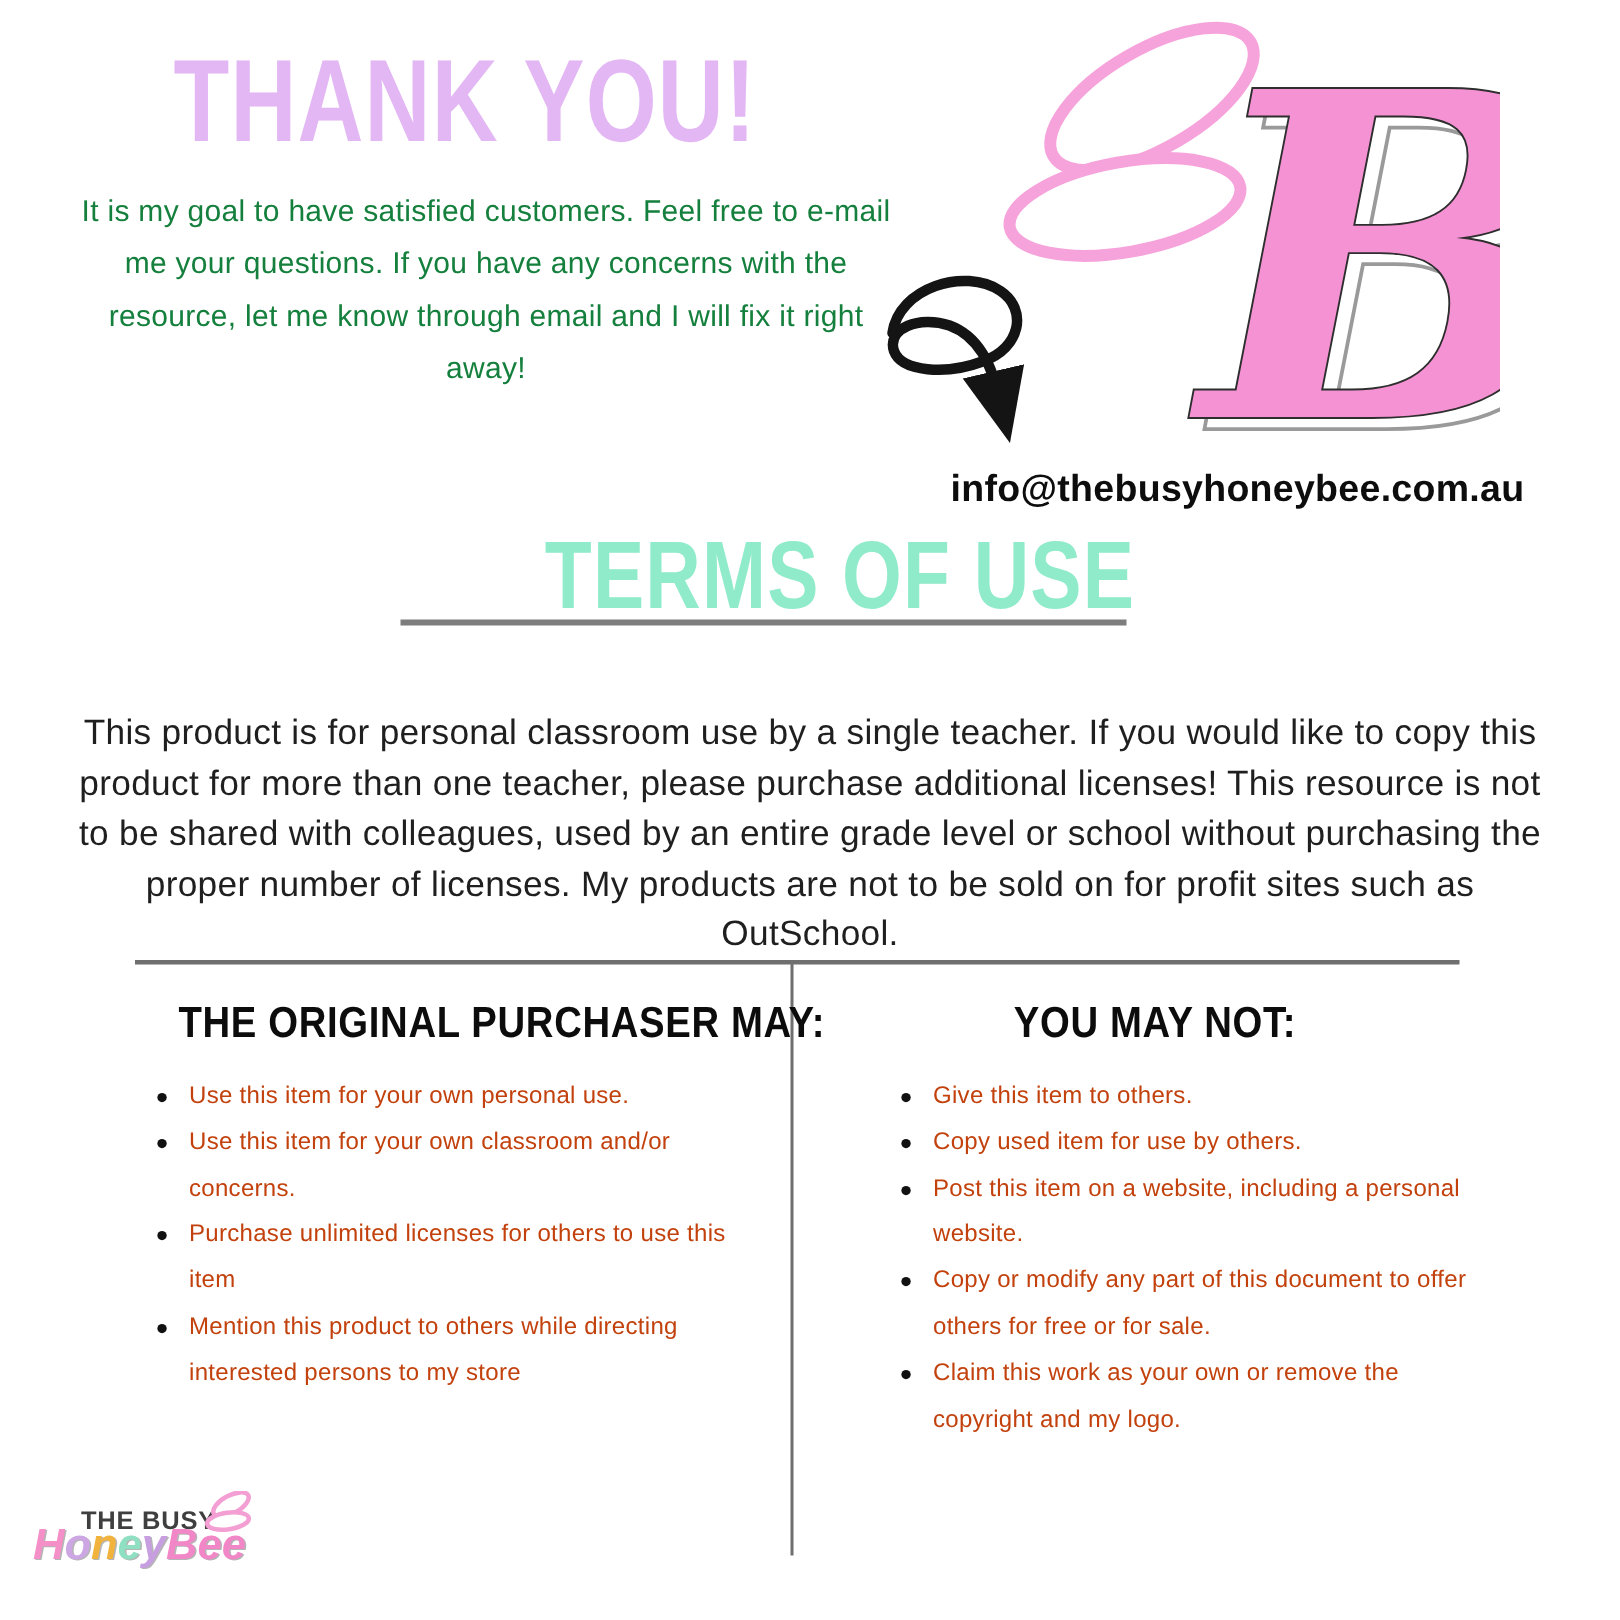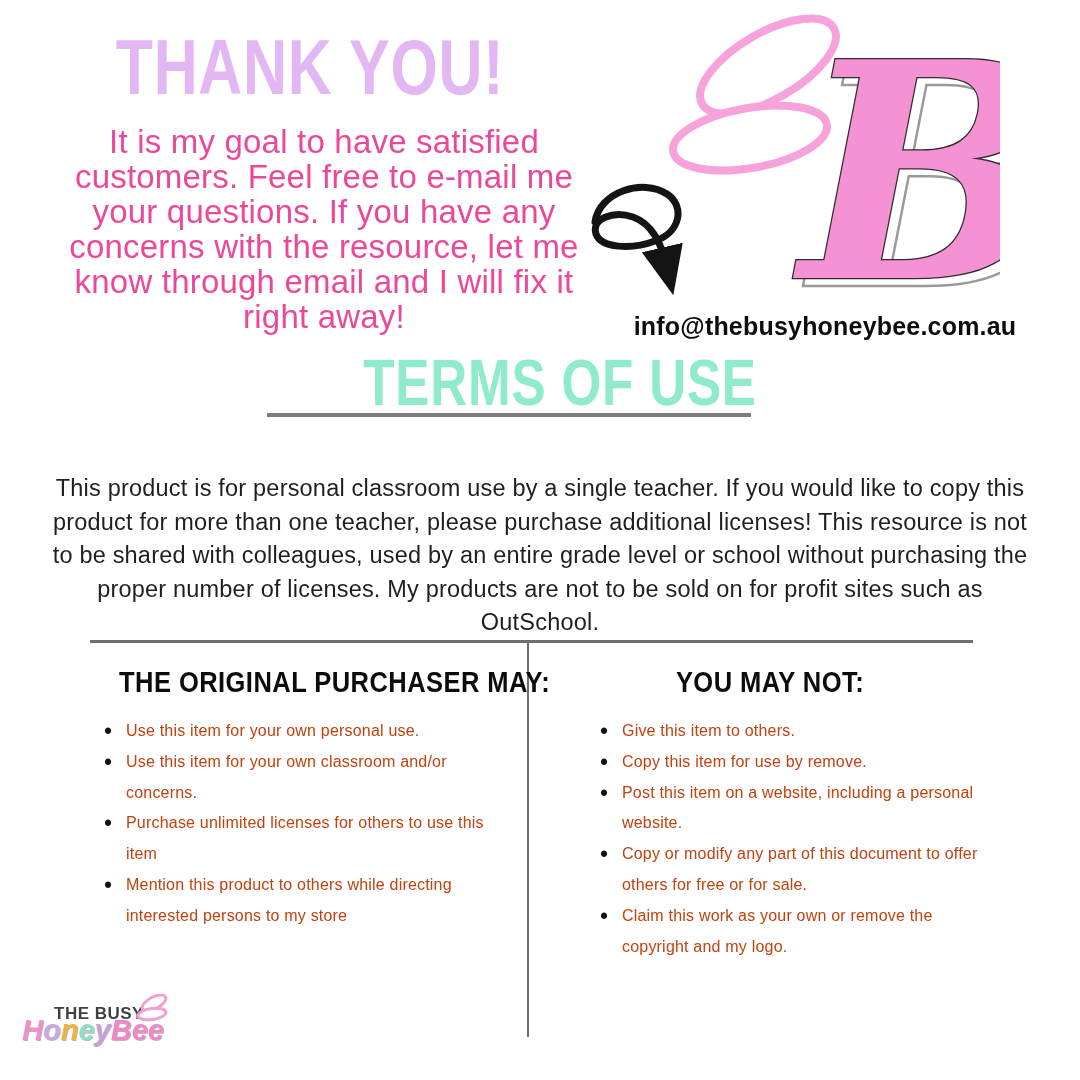--- a/index.html
+++ b/index.html
@@ -10,21 +10,21 @@
   .abs { position:absolute; }
 
   .thank-title {
     left:60px; top:22px; width:500px; text-align:center;
     font-size:78px; font-weight:800; letter-spacing:1px;
     transform:scaleX(0.78); transform-origin:50% 0;
     white-space:nowrap;
   }
   .intro-para {
     left:48px; top:124px; width:552px; text-align:center;
-    font-size:33px; line-height:35px; letter-spacing:0.2px; color:#ec4899;
+    font-size:20px; line-height:35px; letter-spacing:0.2px; color:#15803d;
   }
   .arrow-svg { left:585px; top:178px; width:112px; height:118px; }
   .bee-logo-svg { left:650px; top:6px; width:350px; height:302px; }
   .email-line {
     left:600px; top:312px; width:450px; text-align:center;
     font-size:25px; font-weight:700; color:#0d0d0d; letter-spacing:0.2px;
   }
   .terms-title {
     left:300px; top:346px; width:520px; text-align:center;
     font-size:64px; font-weight:800; letter-spacing:1px;
@@ -127,21 +127,21 @@
         <span class="bullet-text">Mention this product to others while directing interested persons to my store</span>
       </li>
     </ul>
   <ul class="abs bullet-list right">
       <li class="bullet-item">
         <span class="dot">•</span>
         <span class="bullet-text">Give this item to others.</span>
       </li>
       <li class="bullet-item">
         <span class="dot">•</span>
-        <span class="bullet-text">Copy this item for use by remove.</span>
+        <span class="bullet-text">Copy used item for use by others.</span>
       </li>
       <li class="bullet-item">
         <span class="dot">•</span>
         <span class="bullet-text">Post this item on a website, including a personal website.</span>
       </li>
       <li class="bullet-item">
         <span class="dot">•</span>
         <span class="bullet-text">Copy or modify any part of this document to offer others for free or for sale.</span>
       </li>
       <li class="bullet-item">

